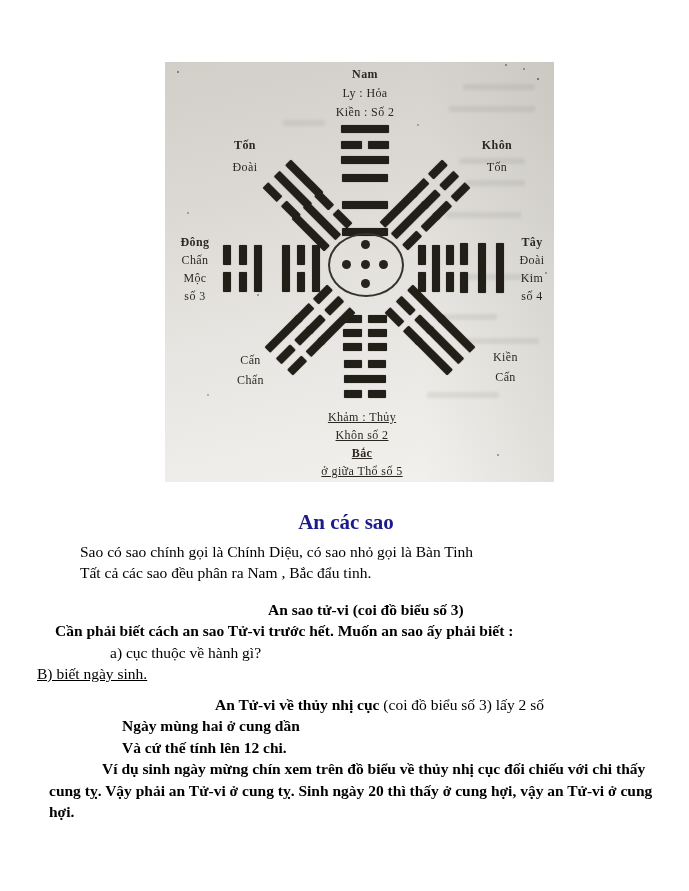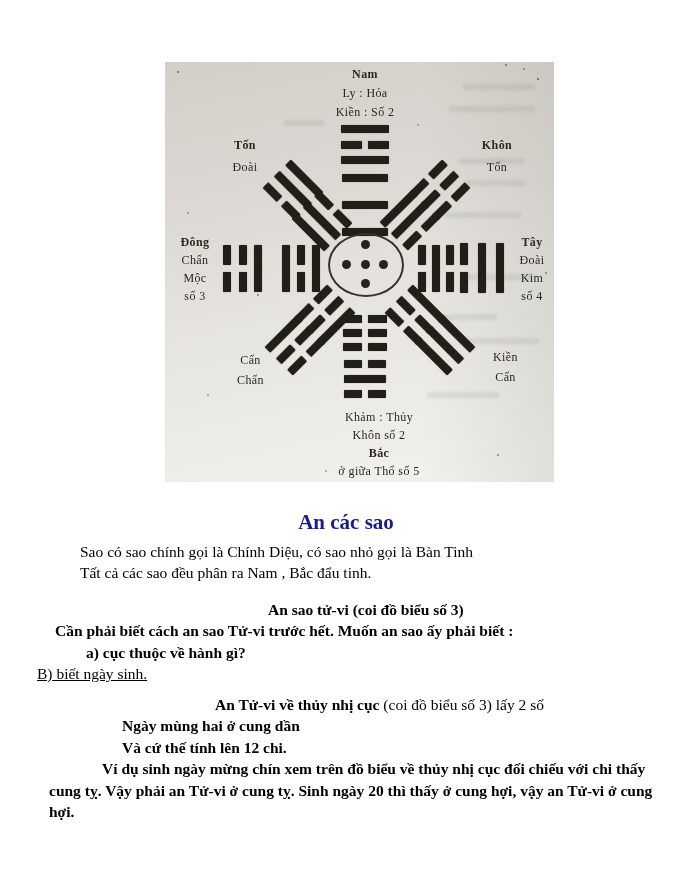--- a/index.html
+++ b/index.html
@@ -22,21 +22,21 @@
 
   .dlbl{position:absolute;text-align:center;line-height:19px;}
   .strong{font-weight:bold;}
   .lbl-top{left:110px;top:3px;width:180px;}
   .lbl-ul{left:40px;top:72px;width:80px;line-height:22px;}
   .lbl-ur{left:292px;top:72px;width:80px;line-height:22px;}
   .lbl-east{left:2px;top:171px;width:56px;line-height:18px;}
   .lbl-west{left:336px;top:171px;width:62px;line-height:18px;text-align:center;}
   .lbl-ll{left:48px;top:288px;width:75px;line-height:20px;}
   .lbl-lr{left:303px;top:285px;width:75px;line-height:20px;}
-  .lbl-bottom{left:109px;top:346px;width:210px;line-height:18px;}
+  .lbl-bottom{left:92px;top:346px;width:210px;line-height:18px;text-decoration:underline;}
 
   
   .tri{position:absolute;display:flex;flex-direction:column;justify-content:space-between;}
   .tri .tri-row{display:flex;justify-content:space-between;height:8px;}
   .tri .seg{background:#221f18;height:100%;border-radius:1px;box-shadow:0 0 1px rgba(34,31,24,.7);}
   .tri .seg.full{width:100%;}
   .tri .seg.half{width:43%;}
   .tri.vert{flex-direction:row;}
   .tri.vert .tri-row{flex-direction:column;width:8px;height:100%;}
   .tri.vert .seg{width:100%;}
@@ -69,21 +69,21 @@
   .dot-w{left:12px;top:25px;} .dot-e{left:49px;top:25px;}
 
   
   .article{position:absolute;left:37px;top:512px;width:618px;
            font-size:15.5px;line-height:21.5px;color:#000;}
   .title{text-align:center;font-size:21px;font-weight:bold;margin:0 0 7px 0;}
   .p1{margin-left:43px;}
   .gap1{height:15px;} .gap2{height:9px;}
   .h2{margin-left:231px;font-weight:bold;}
   .need{margin-left:18px;font-weight:bold;}
-  .item-a{margin-left:49px;font-weight:bold;}
+  .item-a{margin-left:73px;font-weight:normal;}
   .item-b{text-decoration:underline;}
   .h3{margin-left:178px;}
   .h3 .b{font-weight:bold;}
   .day{margin-left:85px;font-weight:bold;}
   .example{font-weight:bold;text-indent:53px;margin-left:12px;}
 </style>
 </head>
 <body>
 
 <div class="page">

